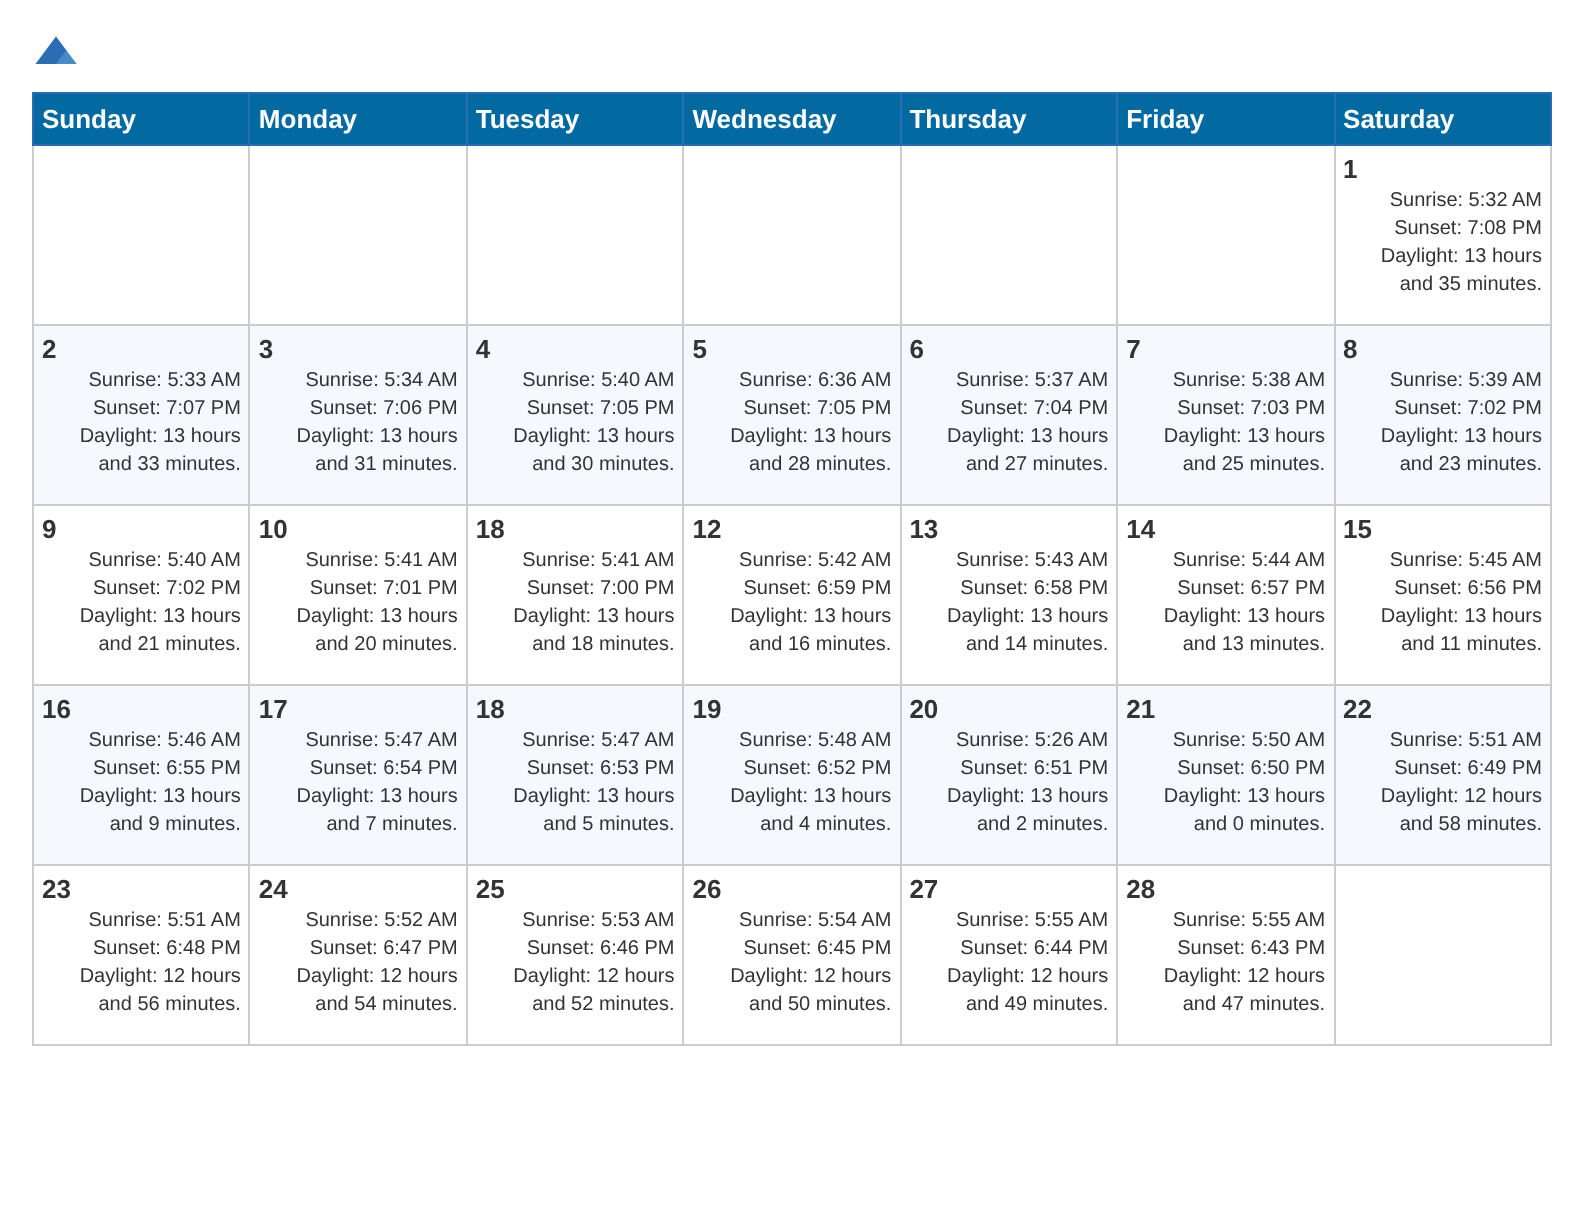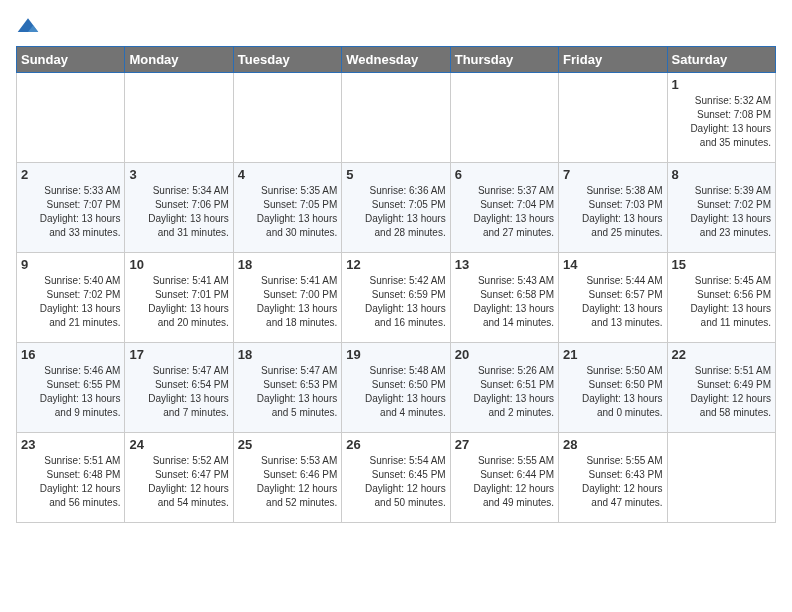--- a/index.html
+++ b/index.html
@@ -84,21 +84,21 @@
     .empty-cell {
       background: #f9f9f9;
     }
     tr:nth-child(even) td {
       background-color: #f5f8fc;
     }
     tr:nth-child(odd) td {
       background-color: #fff;
     }
     .calendar-table thead tr th {
-      background-color: #737373;
+      background-color: #0369a1;
       margin-left: 22px;
     }
   </style>
 </head>
 <body>
 
 <div class="header-area">
   <div class="logo">
     <svg class="logo-icon" viewBox="0 0 28 22" xmlns="http://www.w3.org/2000/svg">
       <polygon points="14,2 26,18 2,18" fill="#2a6db5"></polygon>
@@ -149,21 +149,21 @@
 Daylight: 13 hours and 33 minutes.</div>
         </td>
         <td>
           <span class="day-number">3</span>
           <div class="day-info">Sunrise: 5:34 AM
 Sunset: 7:06 PM
 Daylight: 13 hours and 31 minutes.</div>
         </td>
         <td>
           <span class="day-number">4</span>
-          <div class="day-info">Sunrise: 5:35 AM
+          <div class="day-info">Sunrise: 5:40 AM
 Sunset: 7:05 PM
 Daylight: 13 hours and 30 minutes.</div>
         </td>
         <td>
           <span class="day-number">5</span>
           <div class="day-info">Sunrise: 6:36 AM
 Sunset: 7:05 PM
 Daylight: 13 hours and 28 minutes.</div>
         </td>
         <td>
@@ -244,21 +244,21 @@
         </td>
         <td>
           <span class="day-number">18</span>
           <div class="day-info">Sunrise: 5:47 AM
 Sunset: 6:53 PM
 Daylight: 13 hours and 5 minutes.</div>
         </td>
         <td>
           <span class="day-number">19</span>
           <div class="day-info">Sunrise: 5:48 AM
-Sunset: 6:50 PM
+Sunset: 6:52 PM
 Daylight: 13 hours and 4 minutes.</div>
         </td>
         <td>
           <span class="day-number">20</span>
           <div class="day-info">Sunrise: 5:26 AM
 Sunset: 6:51 PM
 Daylight: 13 hours and 2 minutes.</div>
         </td>
         <td>
           <span class="day-number">21</span>

